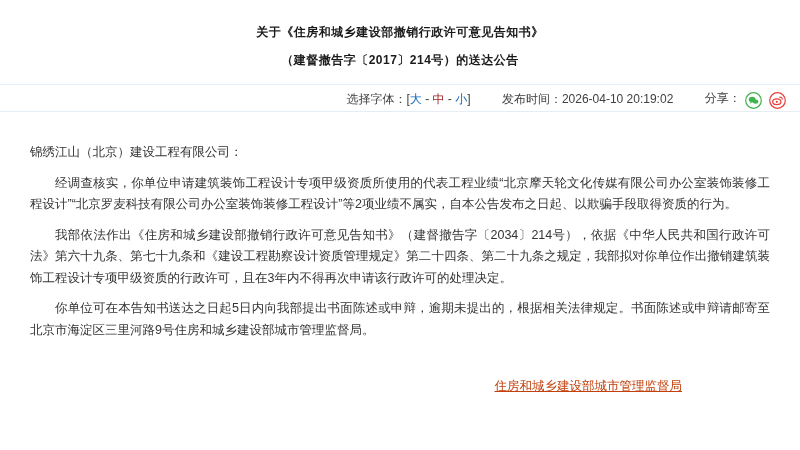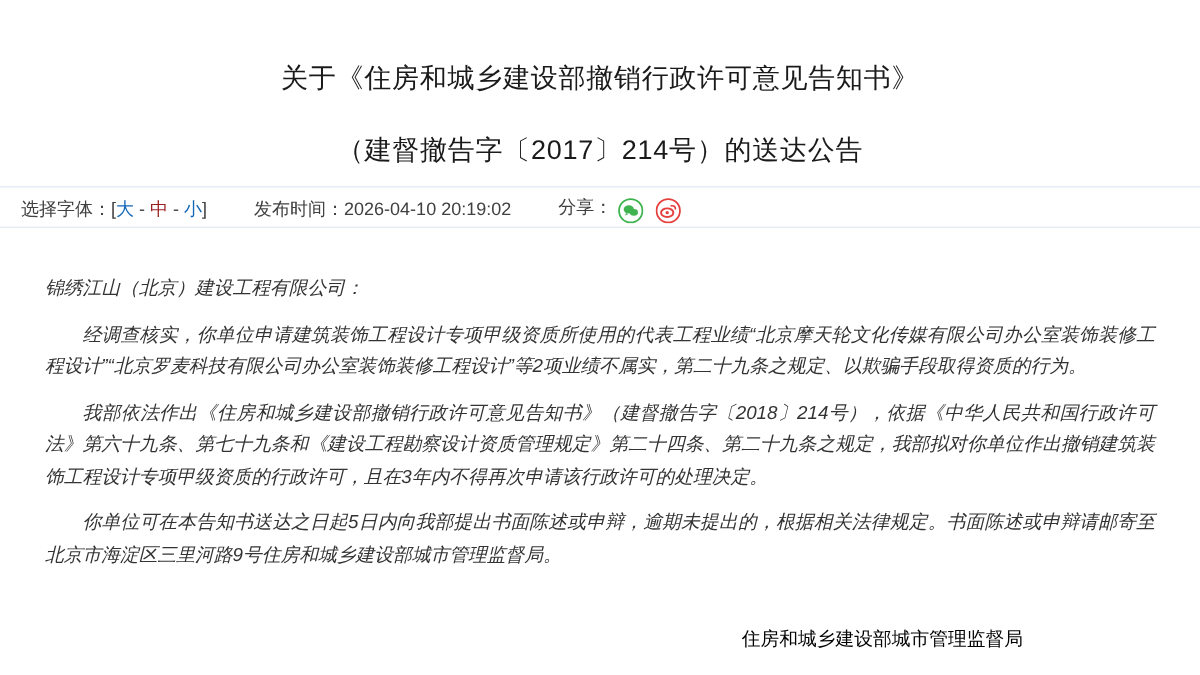--- a/index.html
+++ b/index.html
@@ -1,42 +1,42 @@
 <!DOCTYPE html>
 <html lang="zh"><head>
 <meta charset="utf-8">
 <style>
   * { margin:0; padding:0; box-sizing:border-box; }
   html,body { width:800px; height:450px; background:#ffffff; overflow:hidden;
     font-family:"Liberation Sans","DejaVu Sans",sans-serif; }
   .page { width:800px; height:450px; background:#fff; }
 
   .title-block { text-align:center; padding-top:18px; color:#1a1a1a; }
-  .title-block .t-line { display:block; font-size:18px; font-weight:normal;
-    line-height:28px; letter-spacing:0.5px;margin-top:20px; }
+  .title-block .t-line { display:block; font-size:12px; font-weight:bold;
+    line-height:28px; letter-spacing:0.5px; }
 
   .meta-bar { margin-top:10px; height:28px; line-height:26px;
     border-top:1px solid #e6edf4; border-bottom:1px solid #e6edf4;
-    text-align:left; font-size:12px; color:#404040; }
+    text-align:right; font-size:12px; color:#404040; }
   .meta-bar .grp { margin:0 14px; display:inline-block; vertical-align:middle; }
   .link-blue { color:#1366b8; cursor:pointer; text-decoration:none; }
   .font-mid { color:#9a1f1f; cursor:pointer; }
   .share-icons { display:inline-block; vertical-align:middle; }
   .share-icon { display:inline-block; width:17px; height:17px; border-radius:50%;
     vertical-align:middle; margin-left:4px; position:relative; }
   .share-icon svg { position:absolute; left:0; top:0; }
 
   .body-area { padding:30px 30px 0 30px; font-size:12.5px; color:#333;
     line-height:21.5px; }
-  .body-area p { margin:0 0 9px 0; text-align:justify;font-style:italic; }
+  .body-area p { margin:0 0 9px 0; text-align:justify; }
   .body-area p.indent { text-indent:2em; }
   .salutation { margin-bottom:9px; }
 
   .sign-block { margin-top:24px; margin-right:88px; float:right;
-    text-align:right; font-size:12.5px; color:#000000; line-height:24px; }
+    text-align:right; font-size:12.5px; color:#c2410c; line-height:24px;text-decoration:underline; }
 </style>
 </head>
 <body>
 
 <div class="page">
 
   <div class="title-block">
     <span class="t-line">关于《住房和城乡建设部撤销行政许可意见告知书》</span>
     <span class="t-line">（建督撤告字〔2017〕214号）的送达公告</span>
   </div>
@@ -65,22 +65,22 @@
             <circle cx="7.8" cy="9.8" r="1.1" fill="#e6403d"></circle>
             <path d="M10.5 5.2 Q13 4.8 13.3 7.2" fill="none" stroke="#e6403d" stroke-width="1.1" stroke-linecap="round"></path>
           </svg>
         </span>
       </span>
     </span>
   </div>
 
   <div class="body-area">
     <p class="salutation">锦绣江山（北京）建设工程有限公司：</p>
-    <p class="indent">经调查核实，你单位申请建筑装饰工程设计专项甲级资质所使用的代表工程业绩“北京摩天轮文化传媒有限公司办公室装饰装修工程设计”“北京罗麦科技有限公司办公室装饰装修工程设计”等2项业绩不属实，第二十九条之规定、以欺骗手段取得资质的行为。</p>
-    <p class="indent">我部依法作出《住房和城乡建设部撤销行政许可意见告知书》（建督撤告字〔2018〕214号），依据《中华人民共和国行政许可法》第六十九条、第七十九条和《建设工程勘察设计资质管理规定》第二十四条、第二十九条之规定，我部拟对你单位作出撤销建筑装饰工程设计专项甲级资质的行政许可，且在3年内不得再次申请该行政许可的处理决定。</p>
+    <p class="indent">经调查核实，你单位申请建筑装饰工程设计专项甲级资质所使用的代表工程业绩“北京摩天轮文化传媒有限公司办公室装饰装修工程设计”“北京罗麦科技有限公司办公室装饰装修工程设计”等2项业绩不属实，自本公告发布之日起、以欺骗手段取得资质的行为。</p>
+    <p class="indent">我部依法作出《住房和城乡建设部撤销行政许可意见告知书》（建督撤告字〔2034〕214号），依据《中华人民共和国行政许可法》第六十九条、第七十九条和《建设工程勘察设计资质管理规定》第二十四条、第二十九条之规定，我部拟对你单位作出撤销建筑装饰工程设计专项甲级资质的行政许可，且在3年内不得再次申请该行政许可的处理决定。</p>
     <p class="indent">你单位可在本告知书送达之日起5日内向我部提出书面陈述或申辩，逾期未提出的，根据相关法律规定。书面陈述或申辩请邮寄至北京市海淀区三里河路9号住房和城乡建设部城市管理监督局。</p>
 
     <div class="sign-block">
       <div>住房和城乡建设部城市管理监督局</div>
 
     </div>
   </div>
 
 </div>
 

